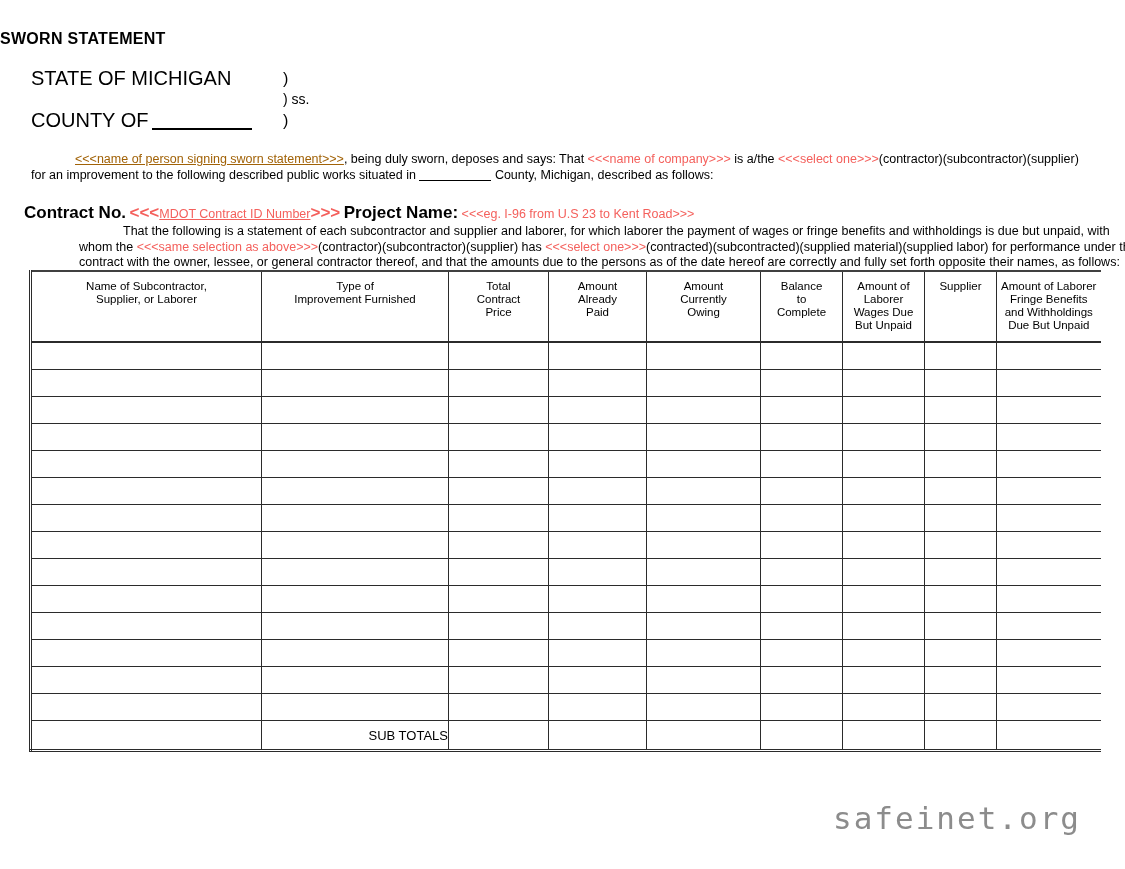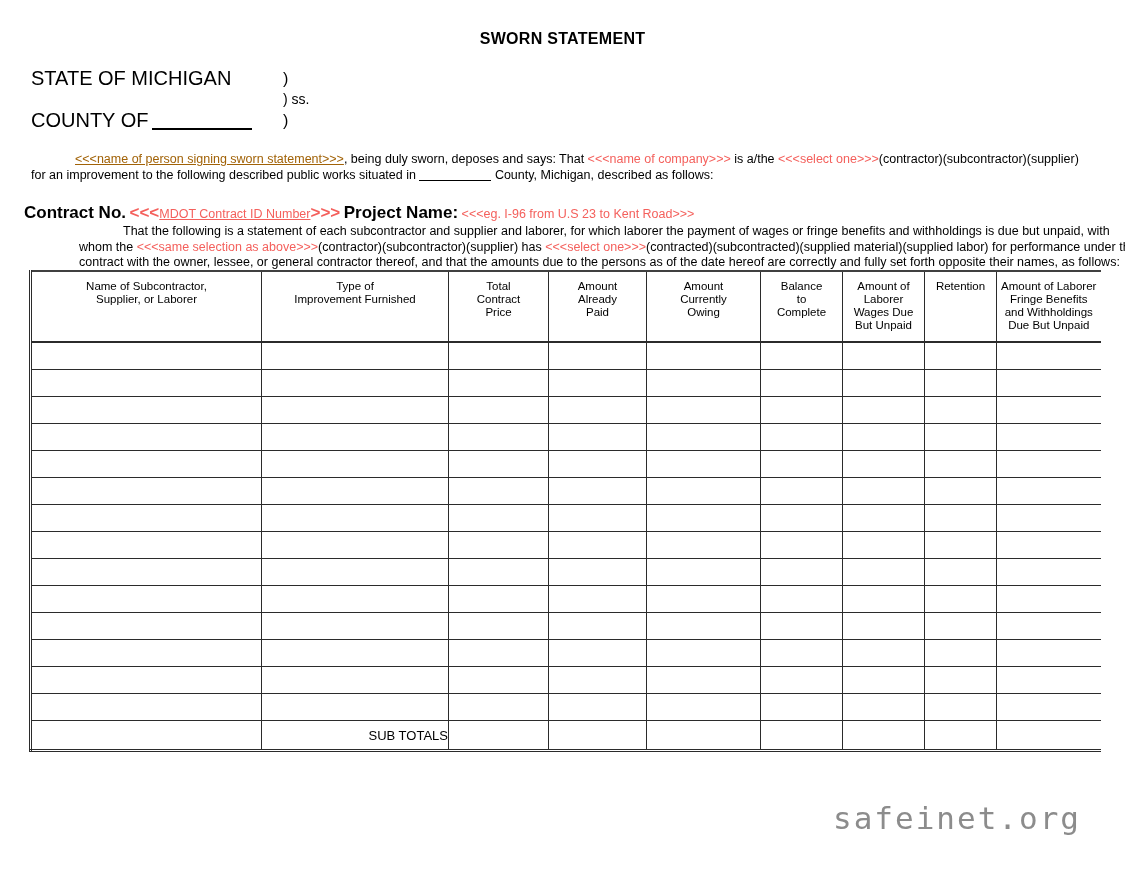--- a/index.html
+++ b/index.html
@@ -21,21 +21,21 @@
     position: absolute;
     inset: 0;
   }
 
   
   .doc-title {
     position: absolute;
     top: 30px;
     left: 0;
     width: 1125px;
-    text-align: center;
+    text-align: left;
     font-size: 16px;
     font-weight: bold;
     letter-spacing: 0.3px;
   }
 
   
   .venue {
     position: absolute;
     top: 68px;
     left: 31px;
@@ -227,21 +227,21 @@
       </colgroup>
       <thead>
         <tr id="hdr-row">
             <th>Name of Subcontractor,<br>Supplier, or Laborer</th>
             <th>Type of<br>Improvement Furnished</th>
             <th>Total<br>Contract<br>Price</th>
             <th>Amount<br>Already<br>Paid</th>
             <th>Amount<br>Currently<br>Owing</th>
             <th>Balance<br>to<br>Complete</th>
             <th>Amount of<br>Laborer<br>Wages Due<br>But Unpaid</th>
-            <th>Retention</th>
+            <th>Supplier</th>
             <th class="last">Amount of Laborer<br>Fringe Benefits<br>and Withholdings<br>Due But Unpaid</th>
           </tr>
       </thead>
       <tbody id="body-rows">
           <tr>
             <td></td>
             <td></td>
             <td></td>
             <td></td>
             <td></td>

